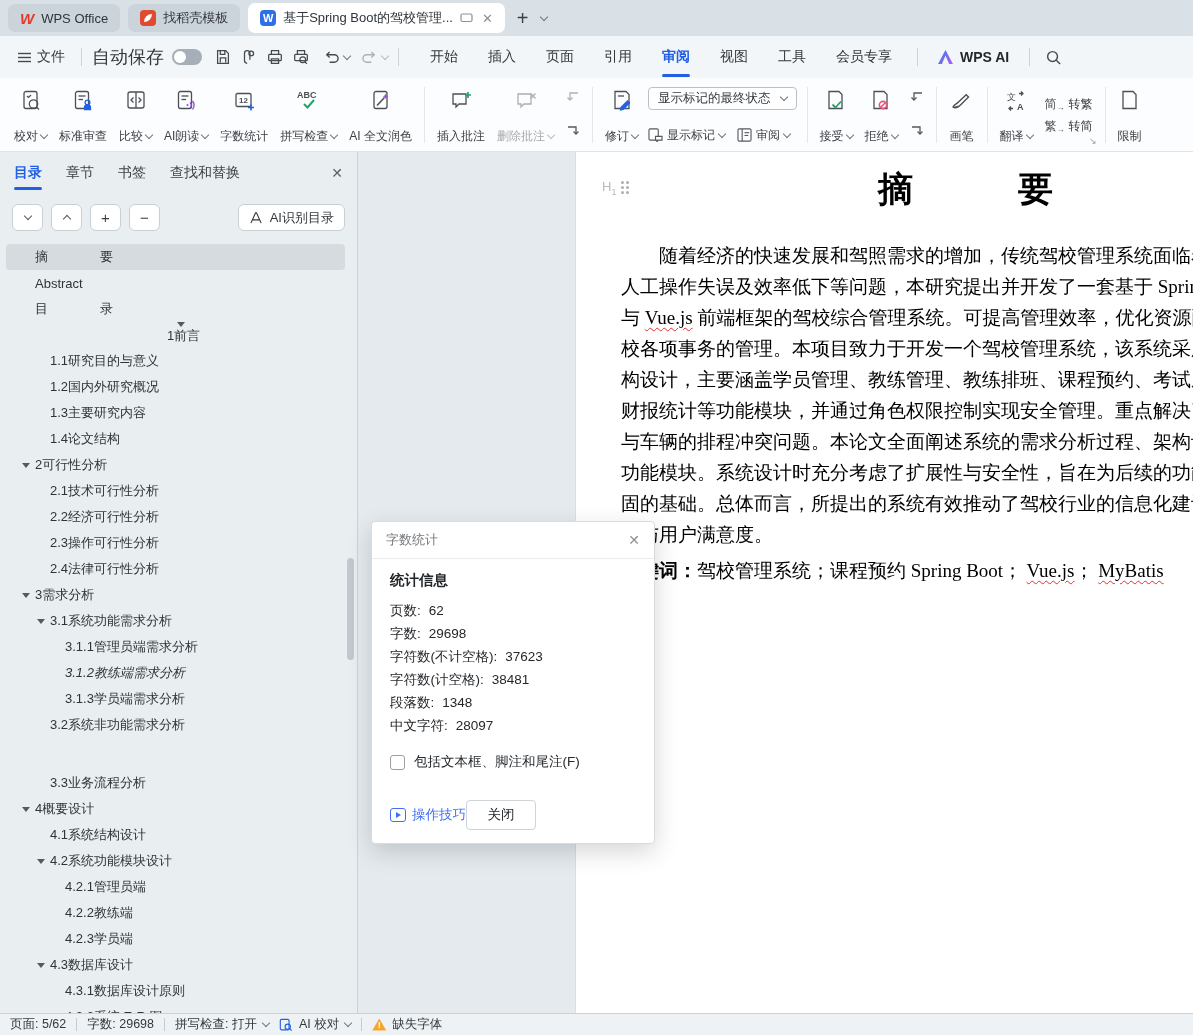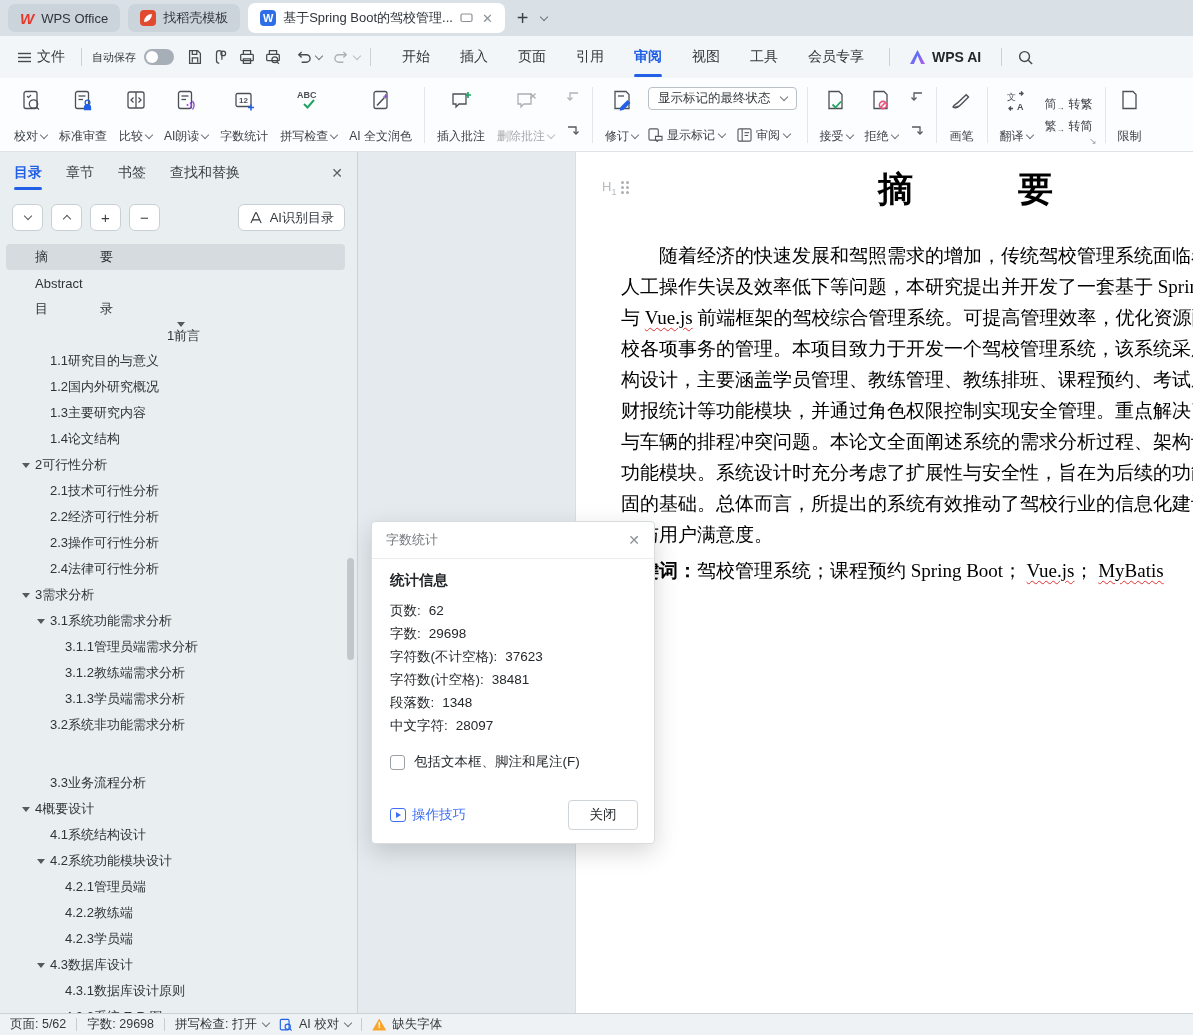--- a/index.html
+++ b/index.html
@@ -17,21 +17,21 @@
   .mini-ico{color:#8b9197;font-size:12px;display:flex;align-items:center}
   .tclose{color:#8b9197;font-size:13px;margin-left:2px}
   .plus{font-size:20px;color:#3c4146;padding:0 4px;line-height:1}
   .cv{display:inline-block;width:6px;height:6px;border-right:1.4px solid #70767c;border-bottom:1.4px solid #70767c;transform:rotate(45deg);margin-top:-3px;flex:none}
   .cv.dis{border-color:#b6bcc1}
 
   
   .menubar{height:42px;background:#f2f6f8;display:flex;align-items:center;padding:0 12px;font-size:14px}
   .mfile{display:flex;align-items:center;gap:6px;padding:0 6px;font-size:14px}
   .mdiv{width:1px;height:18px;background:#ccd2d7;margin:0 10px}
-  .autosave{display:flex;align-items:flex-end;gap:8px;font-size:11px}
+  .autosave{display:flex;align-items:center;gap:8px;font-size:18px}
   .toggle{width:30px;height:16px;border-radius:9px;background:#a6afb7;position:relative}
   .toggle i{position:absolute;left:2px;top:2px;width:12px;height:12px;border-radius:50%;background:#fff}
   .qbtn{display:flex;align-items:center;justify-content:center;width:26px;height:26px;color:#454a4f}
   .qbtn svg{display:block}
   .qbtn.dis{opacity:.4}
   .mtabs{display:flex;align-items:stretch;height:42px;margin-left:6px}
   .mtab{display:flex;align-items:center;padding:0 15px;position:relative;color:#33383c;white-space:nowrap}
   .mtab.active{color:#2160e6;font-weight:bold}
   .mtab.active::after{content:"";position:absolute;left:15px;right:15px;bottom:1px;height:3px;border-radius:2px;background:#2160e6}
   .ai-entry{display:flex;align-items:center;gap:7px;padding:0 10px;font-weight:bold;font-size:14px;color:#23282d}
@@ -93,21 +93,21 @@
   
   .dialog{position:absolute;left:371px;top:521px;width:284px;height:323px;background:#fff;border:1px solid #d8dcdf;border-radius:4px;box-shadow:0 8px 24px rgba(0,0,0,.16);z-index:9}
   .dlg-title{height:37px;display:flex;align-items:center;padding:0 14px;font-size:13px;color:#75797e;border-bottom:1px solid #ececec}
   .dlg-x{margin-left:auto;color:#8b9197;font-size:14px}
   .dlg-body{padding:12px 18px 0;font-size:13.5px;color:#25282b}
   .dlg-section{font-weight:bold;font-size:14.5px;margin-bottom:9px}
   .dlg-row{height:23px;display:flex;align-items:center}
   .dlg-row .v{margin-left:8px}
   .dlg-check{display:flex;align-items:center;gap:9px;margin-top:16px}
   .checkbox{width:15px;height:15px;border:1px solid #9aa0a5;border-radius:3px;background:#fff;flex:none}
-  .dlg-footer{position:absolute;left:18px;right:16px;bottom:13px;display:flex;align-items:center;justify-content:space-between}
+  .dlg-footer{position:absolute;left:18px;right:16px;bottom:13px;display:flex;align-items:center;}
   .tips{display:flex;align-items:center;gap:6px;color:#3e6ff4;font-size:13.5px}
   .tips-ico{width:16px;height:14px;border:1.3px solid #3e6ff4;border-radius:3px;display:flex;align-items:center;justify-content:center}
   .tips-ico i{display:block;width:0;height:0;border-top:3px solid transparent;border-bottom:3px solid transparent;border-left:5px solid #3e6ff4;margin-left:1px}
   .closebtn{width:70px;height:30px;background:#fff;border:1px solid #cfd4d8;border-radius:4px;display:flex;align-items:center;justify-content:center;font-size:13.5px;color:#25282b}
 
   
   .statusbar{position:absolute;left:0;right:0;bottom:0;height:22px;background:#eef2f4;border-top:1px solid #ccd3d7;display:flex;align-items:center;gap:10px;padding:0 10px;font-size:12.5px;color:#33383c;z-index:10}
   .sdiv{width:1px;height:13px;background:#c6cdd1}
   .sitem{display:flex;align-items:center;gap:6px;white-space:nowrap}
   .warn{width:14px;height:12px;background:#f7a52b;clip-path:polygon(50% 0,100% 100%,0 100%);position:relative;flex:none}
@@ -630,21 +630,21 @@
           <i></i>
         </span>
       <span>3.1系统功能需求分析</span>
     </div>
       <div class="trow" style="padding-left: 46px;">
       <span class="tarr" style="visibility: hidden;">
           <i></i>
         </span>
       <span>3.1.1管理员端需求分析</span>
     </div>
-      <div class="trow" style="padding-left: 46px;">
+      <div class="trow" style="padding-left: 46px; font-style: italic;">
       <span class="tarr" style="visibility: hidden;">
           <i></i>
         </span>
       <span>3.1.2教练端需求分析</span>
     </div>
       <div class="trow" style="padding-left: 46px;">
       <span class="tarr" style="visibility: hidden;">
           <i></i>
         </span>
       <span>3.1.3学员端需求分析</span>

